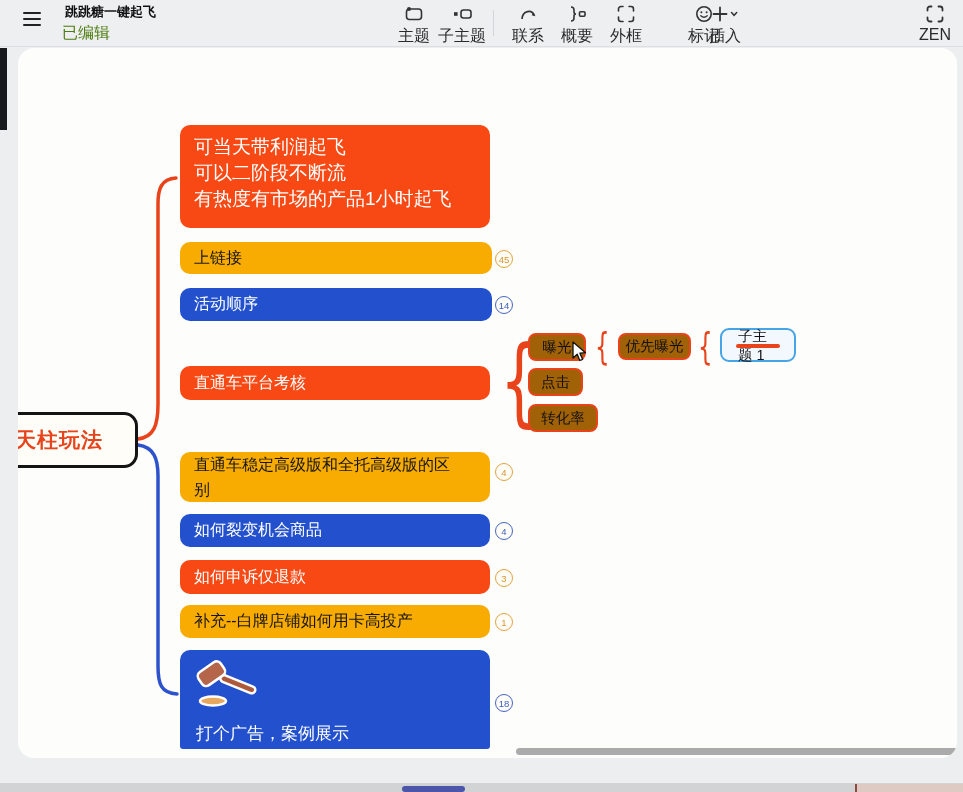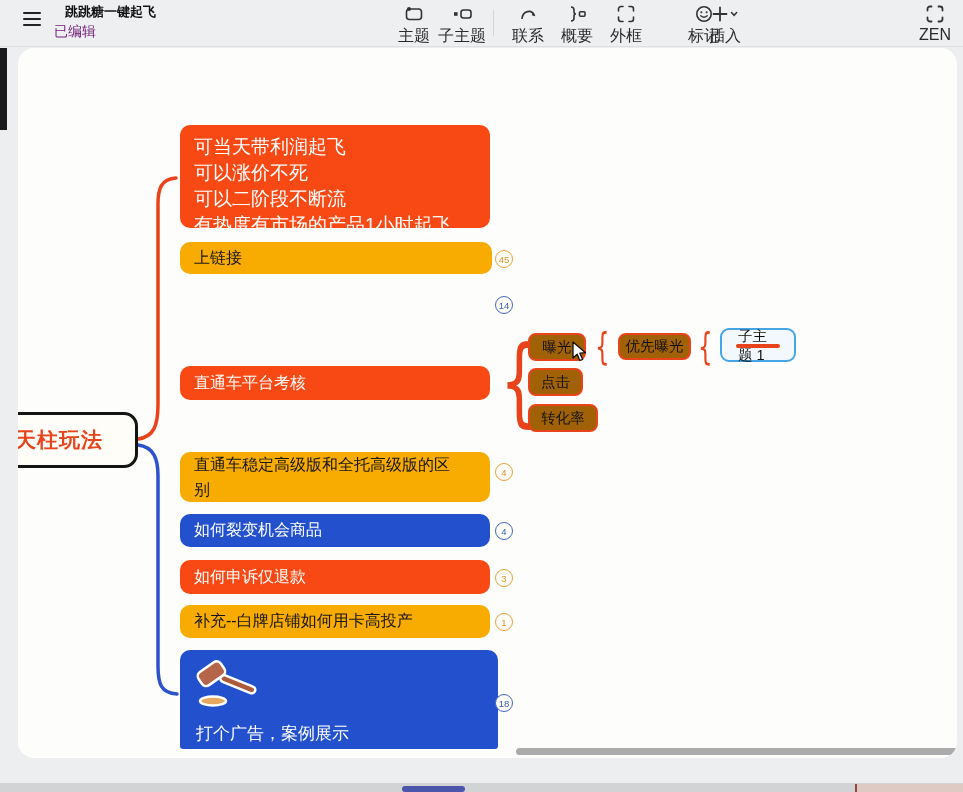--- a/index.html
+++ b/index.html
@@ -4,21 +4,21 @@
 <style>
   html,body{margin:0;padding:0;}
   body{width:963px;height:792px;position:relative;overflow:hidden;
        font-family:"Liberation Sans","DejaVu Sans",sans-serif;background:#eceef0;}
   
   .header{position:absolute;left:0;top:0;width:963px;height:46px;background:#edeff1;
           border-bottom:1px solid #dcdee1;}
   .hamburger{position:absolute;left:23px;top:12px;width:18px;height:14px;cursor:pointer;}
   .hamburger span{display:block;height:2px;background:#222;margin-bottom:4px;border-radius:1px;}
   .doc-title{position:absolute;left:65px;top:3px;font-size:13px;font-weight:bold;color:#111;}
-  .doc-status{position:absolute;left:54px;top:23px;font-size:14px;color:#701a75;}
+  .doc-status{position:absolute;left:62px;top:23px;font-size:16px;color:#4d7c0f;}
   .tool{position:absolute;top:3px;width:48px;height:40px;text-align:center;cursor:pointer;}
   .tool .ticon{display:block;height:20px;margin-top:2px;}
   .tool .tlabel{display:block;font-size:16px;color:#2b2b2b;margin-top:1px;}
   .tool svg{display:inline-block;vertical-align:top;}
   .tb-divider{position:absolute;left:493px;top:10px;width:1px;height:26px;background:#d3d5d8;}
   
   .left-strip{position:absolute;left:0;top:48px;width:7px;height:82px;background:#17191c;}
   .canvas{position:absolute;left:18px;top:48px;width:939px;height:710px;background:#fdfdfb;
           border-radius:16px;overflow:hidden;}
   .connectors{position:absolute;left:0;top:0;pointer-events:none;}
@@ -42,21 +42,21 @@
             border-radius:6px;box-sizing:border-box;display:flex;align-items:center;
             justify-content:center;font-size:14.5px;color:#111;}
   .brace{position:absolute;color:#e8431a;font-family:"DejaVu Sans",sans-serif;
          transform:scaleX(0.62);transform-origin:left center;pointer-events:none;}
   .badge{position:absolute;left:477px;width:18px;height:18px;border-radius:50%;
          background:#fffdf8;box-sizing:border-box;display:flex;align-items:center;
          justify-content:center;font-size:9.5px;cursor:pointer;}
   .badge.amber{border:1.5px solid #e5a33c;color:#d8932a;}
   .badge.blue{border:1.5px solid #4466c5;color:#3b5fc0;}
   .ad-node{position:absolute;left:162px;top:602px;width:310px;height:99px;background:#2351ce;
-           border-radius:10px 10px 3px 3px;overflow:hidden;cursor:pointer;padding-left:8px;}
+           border-radius:10px 10px 3px 3px;overflow:hidden;cursor:pointer;}
   .ad-text{position:absolute;left:16px;top:72px;font-size:17px;color:#fff;}
   .hscrollbar{position:absolute;left:498px;top:700px;width:443px;height:7px;background:#ababab;
               border-radius:4px;cursor:pointer;}
   .cursor{position:absolute;left:554px;top:293px;pointer-events:none;}
   
   .taskbar{position:absolute;left:0;top:783px;width:963px;height:9px;background:#d2d3d5;}
   .task-pill{position:absolute;left:402px;top:3px;width:63px;height:6px;border-radius:3px;
              background:#4b55a9;cursor:pointer;}
   .task-pink{position:absolute;left:857px;top:1px;width:106px;height:8px;background:#dfc9c3;}
   .task-pink-edge{position:absolute;left:855px;top:1px;width:2px;height:8px;background:#8f4a40;}
@@ -162,30 +162,32 @@
     <path d="M 158 130 C 143 131 140 141 140 156 L 140 356 C 140 377 136 389 120 391" fill="none" stroke="#e8431a" stroke-width="3.5" stroke-linecap="round"></path>
     <path d="M 120 397 C 136 399 140 411 140 428 L 140 618 C 140 636 143 645 159 646" fill="none" stroke="#2d53cc" stroke-width="3.5" stroke-linecap="round"></path>
   </svg>
 
   <div class="root-node">
     <span>天柱玩法</span>
   </div>
 
   <div class="node red multiline" style="left:162px;top:77px;width:310px;height:103px;">
     <div>可当天带利润起飞</div>
-    <div>可以涨价不死</div>
     <div>可以二阶段不断流</div>
     <div>有热度有市场的产品1小时起飞</div>
   </div>
 
   <div class="node amber" style="left:162px;top:194px;width:312px;height:32px;">
     <span>上链接</span>
   </div>
   <div class="badge amber" style="top:202px;">45</div>
 
+  <div class="node blue" style="left:162px;top:240px;width:312px;height:33px;">
+    <span>活动顺序</span>
+  </div>
   <div class="badge blue" style="top:248px;">14</div>
 
   <div class="node red" style="left:162px;top:318px;width:310px;height:34px;">
     <span>直通车平台考核</span>
   </div>
 
   <div class="brace" style="left:482px;top:283px;font-size:97px;line-height:100px;">{</div>
 
   <div class="kpi" style="left:510px;top:285px;width:58px;height:28px;">
     <span>曝光</span>

